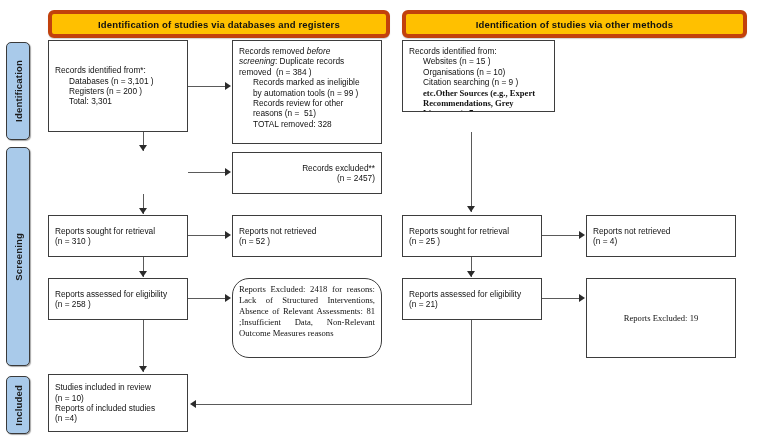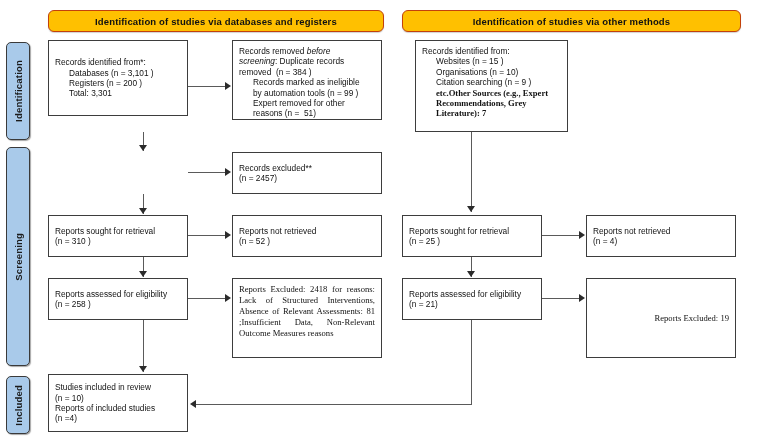--- a/index.html
+++ b/index.html
@@ -34,21 +34,21 @@
     font-weight: bold;
     color: #1b1b1b;
     letter-spacing: 0.2px;
     white-space: nowrap;
   }
 
   
   .banner {
     position: absolute;
     background: #ffc000;
-    border: 1px solid #c2410c;
+    border: 4px solid #c2410c;
     border-radius: 6px;
     display: flex;
     align-items: center;
     justify-content: center;
     box-shadow: 0 1px 1px rgba(0,0,0,0.18);
   }
   .banner span {
     font-size: 9.5px;
     font-weight: bold;
     color: #111111;
@@ -132,62 +132,62 @@
   </div>
 
   <div class="banner" style="left:48px; top:10px; width:334px; height:20px;">
     <span>Identification of studies via databases and registers</span>
   </div>
 
   <div class="banner" style="left:402px; top:10px; width:337px; height:20px;">
     <span>Identification of studies via other methods</span>
   </div>
 
-  <div class="fbox vcenter" style="left:48px; top:40px; width:140px; height:76px;">
+  <div class="fbox vcenter" style="left:48px; top:40px; width:140px; height:92px;">
     <div class="line">Records identified from*:</div>
     <div class="line indent1">Databases (n = 3,101 )</div>
     <div class="line indent1">Registers (n = 200 )</div>
     <div class="line indent1">Total: 3,301</div>
   </div>
 
   <div class="conn h" style="left:188px; top:86px; width:38px;"></div>
   <div class="arrow right" style="left:225px; top:82px;"></div>
 
-  <div class="fbox" style="left:232px; top:40px; width:150px; height:80px;">
+  <div class="fbox" style="left:232px; top:40px; width:150px; height:104px;">
     <div class="line">Records removed <span class="ital">before</span></div>
     <div class="line"><span class="ital">screening</span>: Duplicate records</div>
     <div class="line">removed  (n = 384 )</div>
     <div class="line indent1">Records marked as ineligible</div>
     <div class="line indent1">by automation tools (n = 99 )</div>
-    <div class="line indent1">Expert removed for other</div>
+    <div class="line indent1">Records review for other</div>
     <div class="line indent1">reasons (n =  51)</div>
     <div class="line indent1">TOTAL removed: 328</div>
   </div>
 
-  <div class="fbox" style="left:402px; top:40px; width:153px; height:92px;margin-left:13px;">
+  <div class="fbox" style="left:402px; top:40px; width:153px; height:72px;">
     <div class="line">Records identified from:</div>
     <div class="line indent1">Websites (n = 15 )</div>
     <div class="line indent1">Organisations (n = 10)</div>
     <div class="line indent1">Citation searching (n = 9 )</div>
     <div class="line indent1 serif-bold" style="font-family:&quot;Liberation Serif&quot;,serif; font-weight:bold; font-size:8.6px;"><span>etc.Other Sources (e.g., Expert</span></div>
     <div class="line indent1 serif-bold" style="font-family:&quot;Liberation Serif&quot;,serif; font-weight:bold; font-size:8.6px;"><span>Recommendations, Grey</span></div>
     <div class="line indent1 serif-bold" style="font-family:&quot;Liberation Serif&quot;,serif; font-weight:bold; font-size:8.6px;"><span>Literature): 7</span></div>
   </div>
 
   <div class="conn v" style="left:143px; top:132px; height:19px;"></div>
   <div class="arrow down" style="left:139px; top:145px;"></div>
 
   <div class="conn v" style="left:471px; top:132px; height:80px;"></div>
   <div class="arrow down" style="left:467px; top:206px;"></div>
 
 
   <div class="conn h" style="left:188px; top:172px; width:38px;"></div>
   <div class="arrow right" style="left:225px; top:168px;"></div>
 
-  <div class="fbox vcenter" style="left:232px; top:152px; width:150px; height:42px;">
+  <div class="fbox vcenter" style="left:232px; top:152px; width:150px; height:42px;text-align:right;">
     <div class="line">Records excluded**</div>
     <div class="line">(n = 2457)</div>
   </div>
 
   <div class="conn v" style="left:143px; top:194px; height:20px;"></div>
   <div class="arrow down" style="left:139px; top:208px;"></div>
 
   <div class="fbox vcenter" style="left:48px; top:215px; width:140px; height:42px;">
     <div class="line">Reports sought for retrieval</div>
     <div class="line">(n = 310 )</div>
@@ -221,34 +221,34 @@
   <div class="arrow down" style="left:467px; top:271px;"></div>
 
   <div class="fbox vcenter" style="left:48px; top:278px; width:140px; height:42px;">
     <div class="line">Reports assessed for eligibility</div>
     <div class="line">(n = 258 )</div>
   </div>
 
   <div class="conn h" style="left:188px; top:298px; width:38px;"></div>
   <div class="arrow right" style="left:225px; top:294px;"></div>
 
-  <div class="fbox serif" style="left:232px; top:278px; width:150px; height:80px;">
+  <div class="fbox serif" style="left:232px; top:278px; width:150px; height:80px;border-radius:17px;">
     <div class="line">Reports Excluded: 2418 for reasons: Lack of Structured Interventions, Absence of Relevant Assessments: 81 ;Insufficient Data, Non-Relevant Outcome Measures reasons</div>
   </div>
 
   <div class="fbox vcenter" style="left:402px; top:278px; width:140px; height:42px;">
     <div class="line">Reports assessed for eligibility</div>
     <div class="line">(n = 21)</div>
   </div>
 
   <div class="conn h" style="left:542px; top:298px; width:38px;"></div>
   <div class="arrow right" style="left:579px; top:294px;"></div>
 
   <div class="fbox vcenter serif" style="left:586px; top:278px; width:150px; height:80px;">
-    <div class="line" style="text-align:right;">Reports Excluded: 19</div>
+    <div class="line" style="text-align:center;">Reports Excluded: 19</div>
   </div>
 
   <div class="conn v" style="left:143px; top:320px; height:52px;"></div>
   <div class="arrow down" style="left:139px; top:366px;"></div>
 
   <div class="conn v" style="left:471px; top:320px; height:85px;"></div>
   <div class="conn h" style="left:196px; top:404px; width:276px;"></div>
   <div class="arrow left" style="left:190px; top:400px;"></div>
 
   <div class="fbox vcenter" style="left:48px; top:374px; width:140px; height:58px;">

